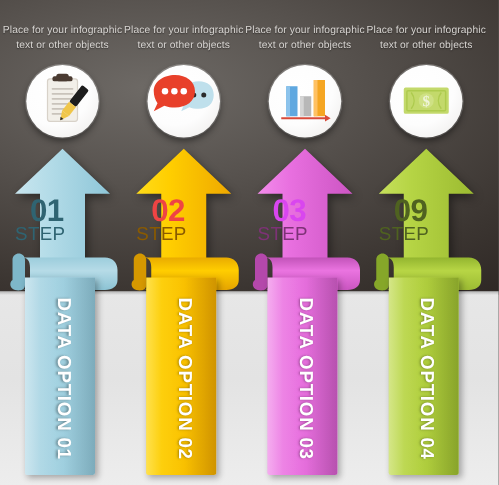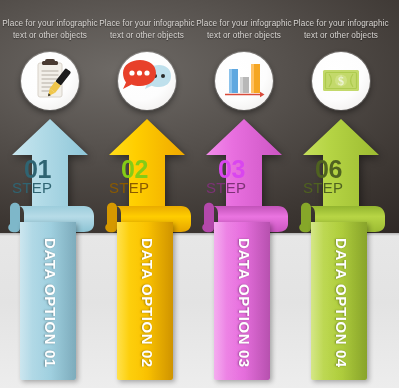--- a/index.html
+++ b/index.html
@@ -240,21 +240,21 @@
       <svg class="arrow-svg" width="80" height="116" viewBox="0 0 80 116">
         <defs>
           <linearGradient id="ag1" x1="0" y1="0" x2="1" y2="0">
             <stop offset="0%" stop-color="#ffdc1a"></stop>
             <stop offset="35%" stop-color="#ffce00"></stop>
             <stop offset="100%" stop-color="#efa800"></stop>
           </linearGradient>
         </defs>
         <path d="M40 2 L78 38 L58 38 L58 116 L22 116 L22 38 L2 38 Z" fill="url(#ag1)"></path>
       </svg>
-      <div class="step-num" style="color:#84cc16;">02</div>
+      <div class="step-num" style="color:#ef4444;">02</div>
       <div class="step-word" style="color:#8a5a00;">STEP</div>
     </div>
 
     <div class="curl">
       <svg width="92" height="36" viewBox="0 0 92 36">
         <defs>
           <linearGradient id="cg1" x1="0" y1="0" x2="0" y2="1">
             <stop offset="0%" stop-color="#e9ab00"></stop>
             <stop offset="40%" stop-color="#ffcd00"></stop>
             <stop offset="100%" stop-color="#e5a400"></stop>
@@ -340,21 +340,21 @@
       <svg class="arrow-svg" width="80" height="116" viewBox="0 0 80 116">
         <defs>
           <linearGradient id="ag3" x1="0" y1="0" x2="1" y2="0">
             <stop offset="0%" stop-color="#c6e05c"></stop>
             <stop offset="35%" stop-color="#b5d444"></stop>
             <stop offset="100%" stop-color="#9cbb31"></stop>
           </linearGradient>
         </defs>
         <path d="M40 2 L78 38 L58 38 L58 116 L22 116 L22 38 L2 38 Z" fill="url(#ag3)"></path>
       </svg>
-      <div class="step-num" style="color:#4f6220;">06</div>
+      <div class="step-num" style="color:#4f6220;">09</div>
       <div class="step-word" style="color:#4f6220;">STEP</div>
     </div>
 
     <div class="curl">
       <svg width="92" height="36" viewBox="0 0 92 36">
         <defs>
           <linearGradient id="cg3" x1="0" y1="0" x2="0" y2="1">
             <stop offset="0%" stop-color="#93b52f"></stop>
             <stop offset="40%" stop-color="#b7d545"></stop>
             <stop offset="100%" stop-color="#9cbb33"></stop>

